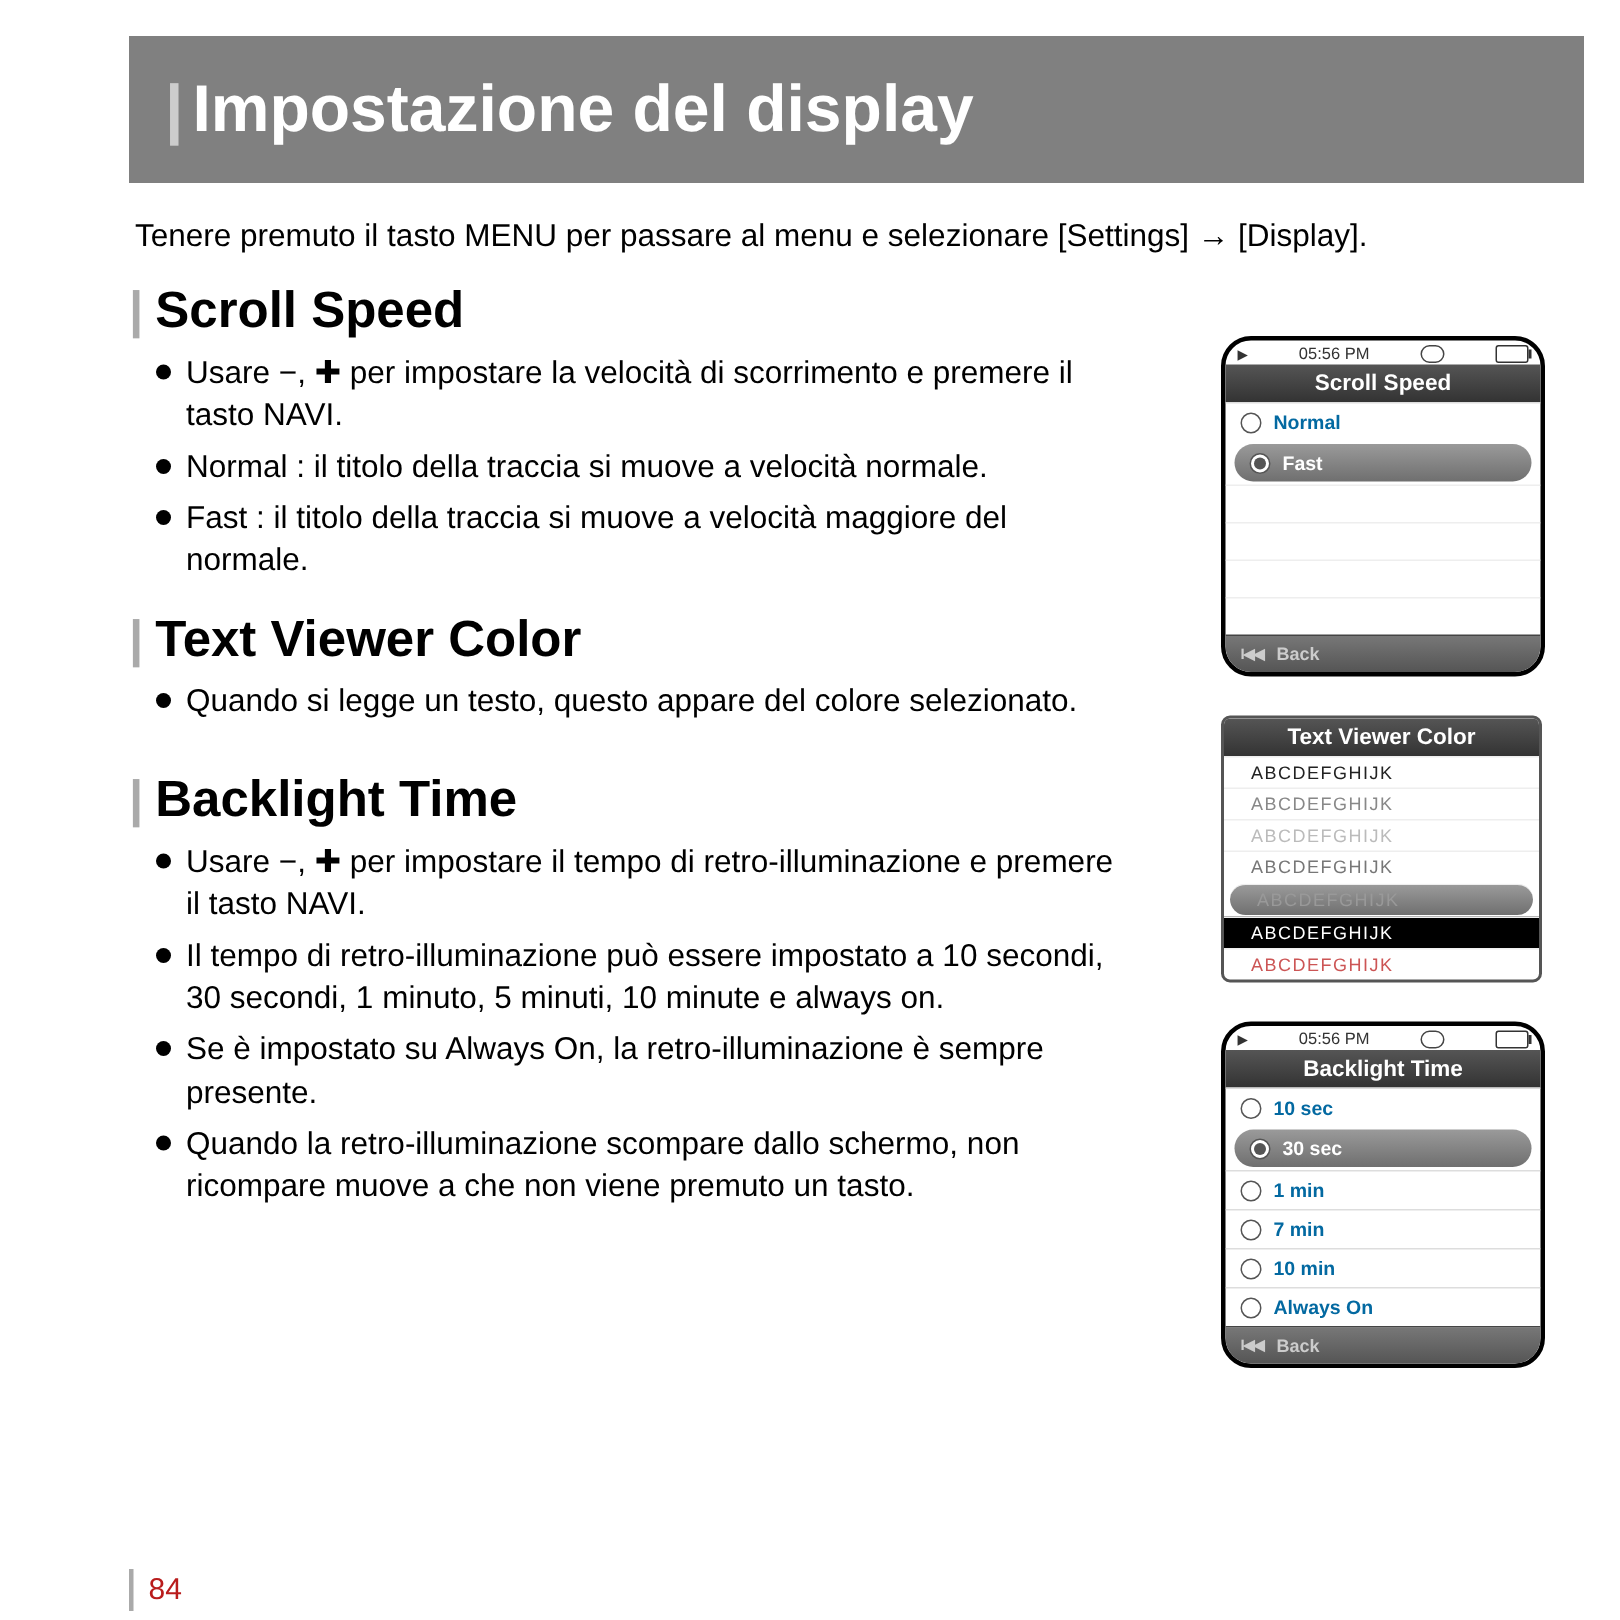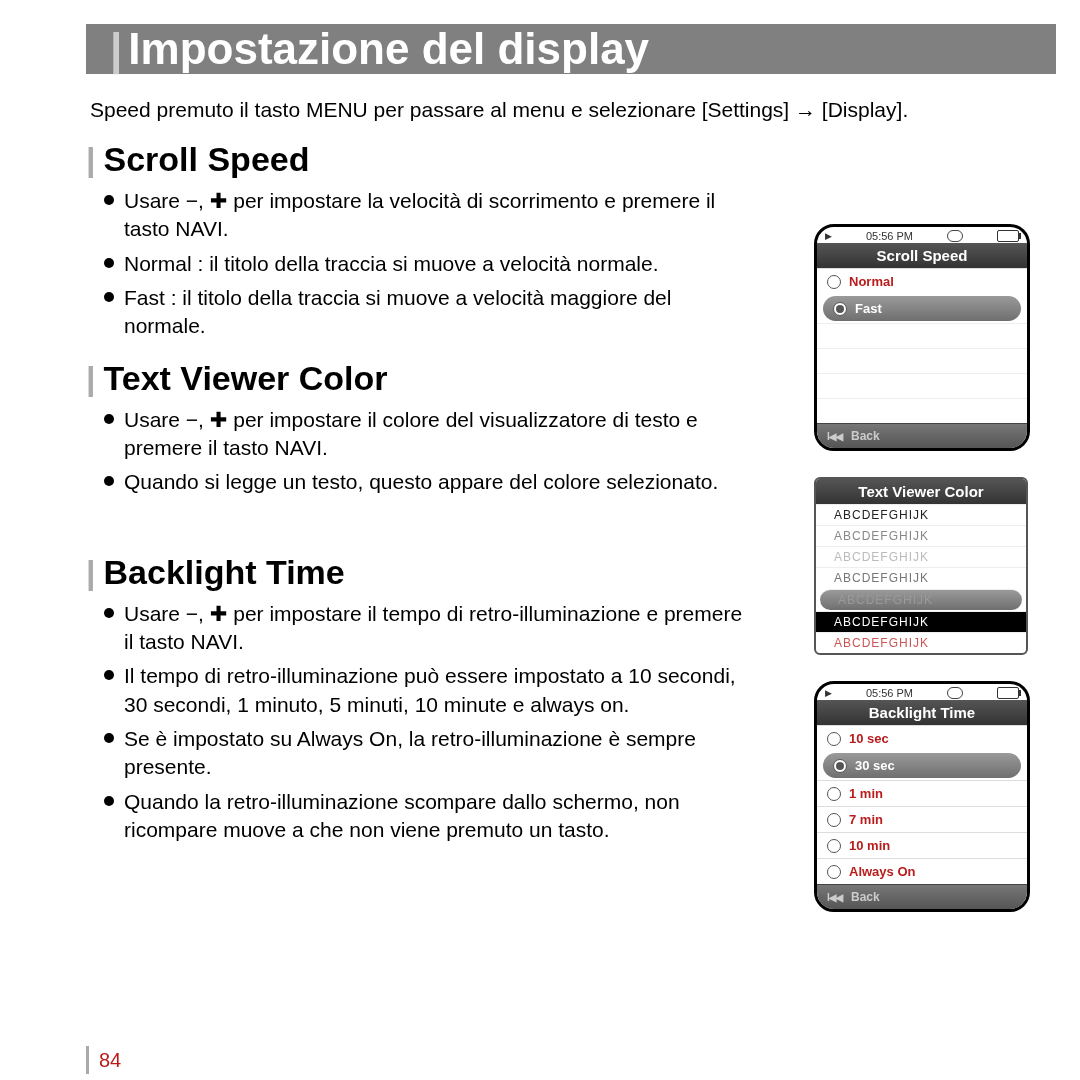--- a/index.html
+++ b/index.html
@@ -1,54 +1,54 @@
 <!DOCTYPE html>
 <html><head>
 <meta charset="utf-8">
 <style>
 html,body{margin:0;padding:0;width:1080px;height:1080px;font-family:Arial,Helvetica,sans-serif;background:#fff;color:#000}
 .page{position:relative;width:1080px;height:1080px}
-.title-bar{background:#808080;color:#fff;font-size:44px;font-weight:bold;padding:0 24px;margin:24px 24px 0 86px}
+.title-bar{background:#808080;color:#fff;font-size:44px;font-weight:bold;padding:24px 24px;margin:24px 24px 0 86px}
 .title-bar .pipe{color:#ccc;margin-right:6px}
 .intro{margin:24px 24px 14px 90px;font-size:21px}
 .section{margin:8px 24px 8px 86px;position:relative}
 .section-head{font-size:34px;font-weight:bold;margin:18px 0 8px 0}
 .section-head .pipe{color:#aaa;margin-right:8px;font-weight:bold}
 .bullets{margin-left:18px;max-width:640px}
 .bullet{font-size:21px;margin:6px 0;line-height:1.35;display:flex}
 .bullet .dot{display:inline-block;width:10px;height:10px;background:#000;border-radius:50%;margin:8px 10px 0 0;flex:0 0 10px}
 .screens-col{position:absolute;right:36px;top:200px;width:230px}
 .dev{width:210px;border:3px solid #000;border-radius:20px;background:#fff;margin-bottom:26px;overflow:hidden}
 .dev.no-outer{border:2px solid #555;border-radius:6px}
 .dev-status{display:flex;align-items:center;justify-content:space-between;font-size:11px;padding:3px 8px 1px 8px;color:#333}
 .dev-status .play-ic{font-size:9px}
 .dev-status .batt{display:inline-block;width:20px;height:10px;border:1px solid #333;border-radius:2px;position:relative}
 .dev-status .batt::after{content:"";position:absolute;right:-3px;top:2px;width:2px;height:6px;background:#333}
 .dev-status .loop-ic{display:inline-block;width:14px;height:10px;border:1px solid #444;border-radius:6px;position:relative}
 .dev-head{background:linear-gradient(#555,#333);color:#fff;font-weight:bold;font-size:15px;text-align:center;padding:4px 0}
-.dev-row{display:flex;align-items:center;font-size:13px;font-weight:bold;border-top:1px solid #ddd;padding:5px 10px;color:#b91c1c}
+.dev-row{display:flex;align-items:center;font-size:13px;font-weight:bold;border-top:1px solid #ddd;padding:5px 10px;color:#0369a1}
 .dev-row.selected{background:linear-gradient(#9a9a9a,#6f6f6f);color:#fff;border-radius:14px;margin:2px 6px;border-top:none}
 .dev-row .radio{display:inline-block;width:12px;height:12px;border:1px solid #555;border-radius:50%;margin-right:8px;position:relative;background:#fff}
 .dev-row .radio.on::after{content:"";position:absolute;left:2px;top:2px;width:8px;height:8px;background:#555;border-radius:50%}
 .dev-back{background:linear-gradient(#777,#555);color:#ccc;font-size:12px;font-weight:bold;padding:5px 10px;display:flex;align-items:center;border-top:1px solid #444}
 .dev-back .back-ic{display:inline-block;width:18px;font-size:10px;letter-spacing:-1px;margin-right:6px}
 .dev-blank{height:24px;border-top:1px solid #eee}
 .tv-row{font-size:12px;font-weight:normal;padding:3px 10px;display:flex;align-items:flex-end;border-top:1px solid #eee}
 .tv-row .tvtxt{letter-spacing:1px}
 .tv-row.black{background:#000}
 .pagenum-wrap{position:absolute;left:86px;bottom:30px;display:flex;align-items:center}
 .pagenum-wrap .pn-bar{width:3px;height:28px;background:#aaa;margin-right:10px}
 .pagenum{font-size:20px;color:#b91c1c}
 </style>
 </head>
 <body>
 
 <div class="page">
   <div class="title-bar"><span class="pipe">|</span><span>Impostazione del display</span></div>
-  <div class="intro">Speed premuto il tasto MENU per passare al menu e selezionare [Settings] → [Display].</div>
+  <div class="intro">Tenere premuto il tasto MENU per passare al menu e selezionare [Settings] → [Display].</div>
 
   <div class="section">
     <div class="section-head"><span class="pipe">|</span><span>Scroll Speed</span></div>
     <div class="bullets">
       <div class="bullet">
           <span class="dot"></span>
           <span>Usare −, ✚ per impostare la velocità di scorrimento e premere il tasto NAVI.</span>
         </div>
       <div class="bullet">
           <span class="dot"></span>
@@ -59,30 +59,26 @@
           <span>Fast : il titolo della traccia si muove a velocità maggiore del normale.</span>
         </div>
     </div>
   </div>
 
   <div class="section">
     <div class="section-head"><span class="pipe">|</span><span>Text Viewer Color</span></div>
     <div class="bullets">
       <div class="bullet">
           <span class="dot"></span>
-          <span>Usare −, ✚ per impostare il colore del visualizzatore di testo e premere il tasto NAVI.</span>
-        </div>
-      <div class="bullet">
-          <span class="dot"></span>
           <span>Quando si legge un testo, questo appare del colore selezionato.</span>
         </div>
     </div>
   </div>
 
-  <div class="section" style="margin-top:56px">
+  <div class="section" style="margin-top:32px">
     <div class="section-head"><span class="pipe">|</span><span>Backlight Time</span></div>
     <div class="bullets">
       <div class="bullet">
           <span class="dot"></span>
           <span>Usare −, ✚ per impostare il tempo di retro-illuminazione e premere il tasto NAVI.</span>
         </div>
       <div class="bullet">
           <span class="dot"></span>
           <span>Il tempo di retro-illuminazione può essere impostato a 10 secondi, 30 secondi, 1 minuto, 5 minuti, 10 minute e always on.</span>
         </div>

